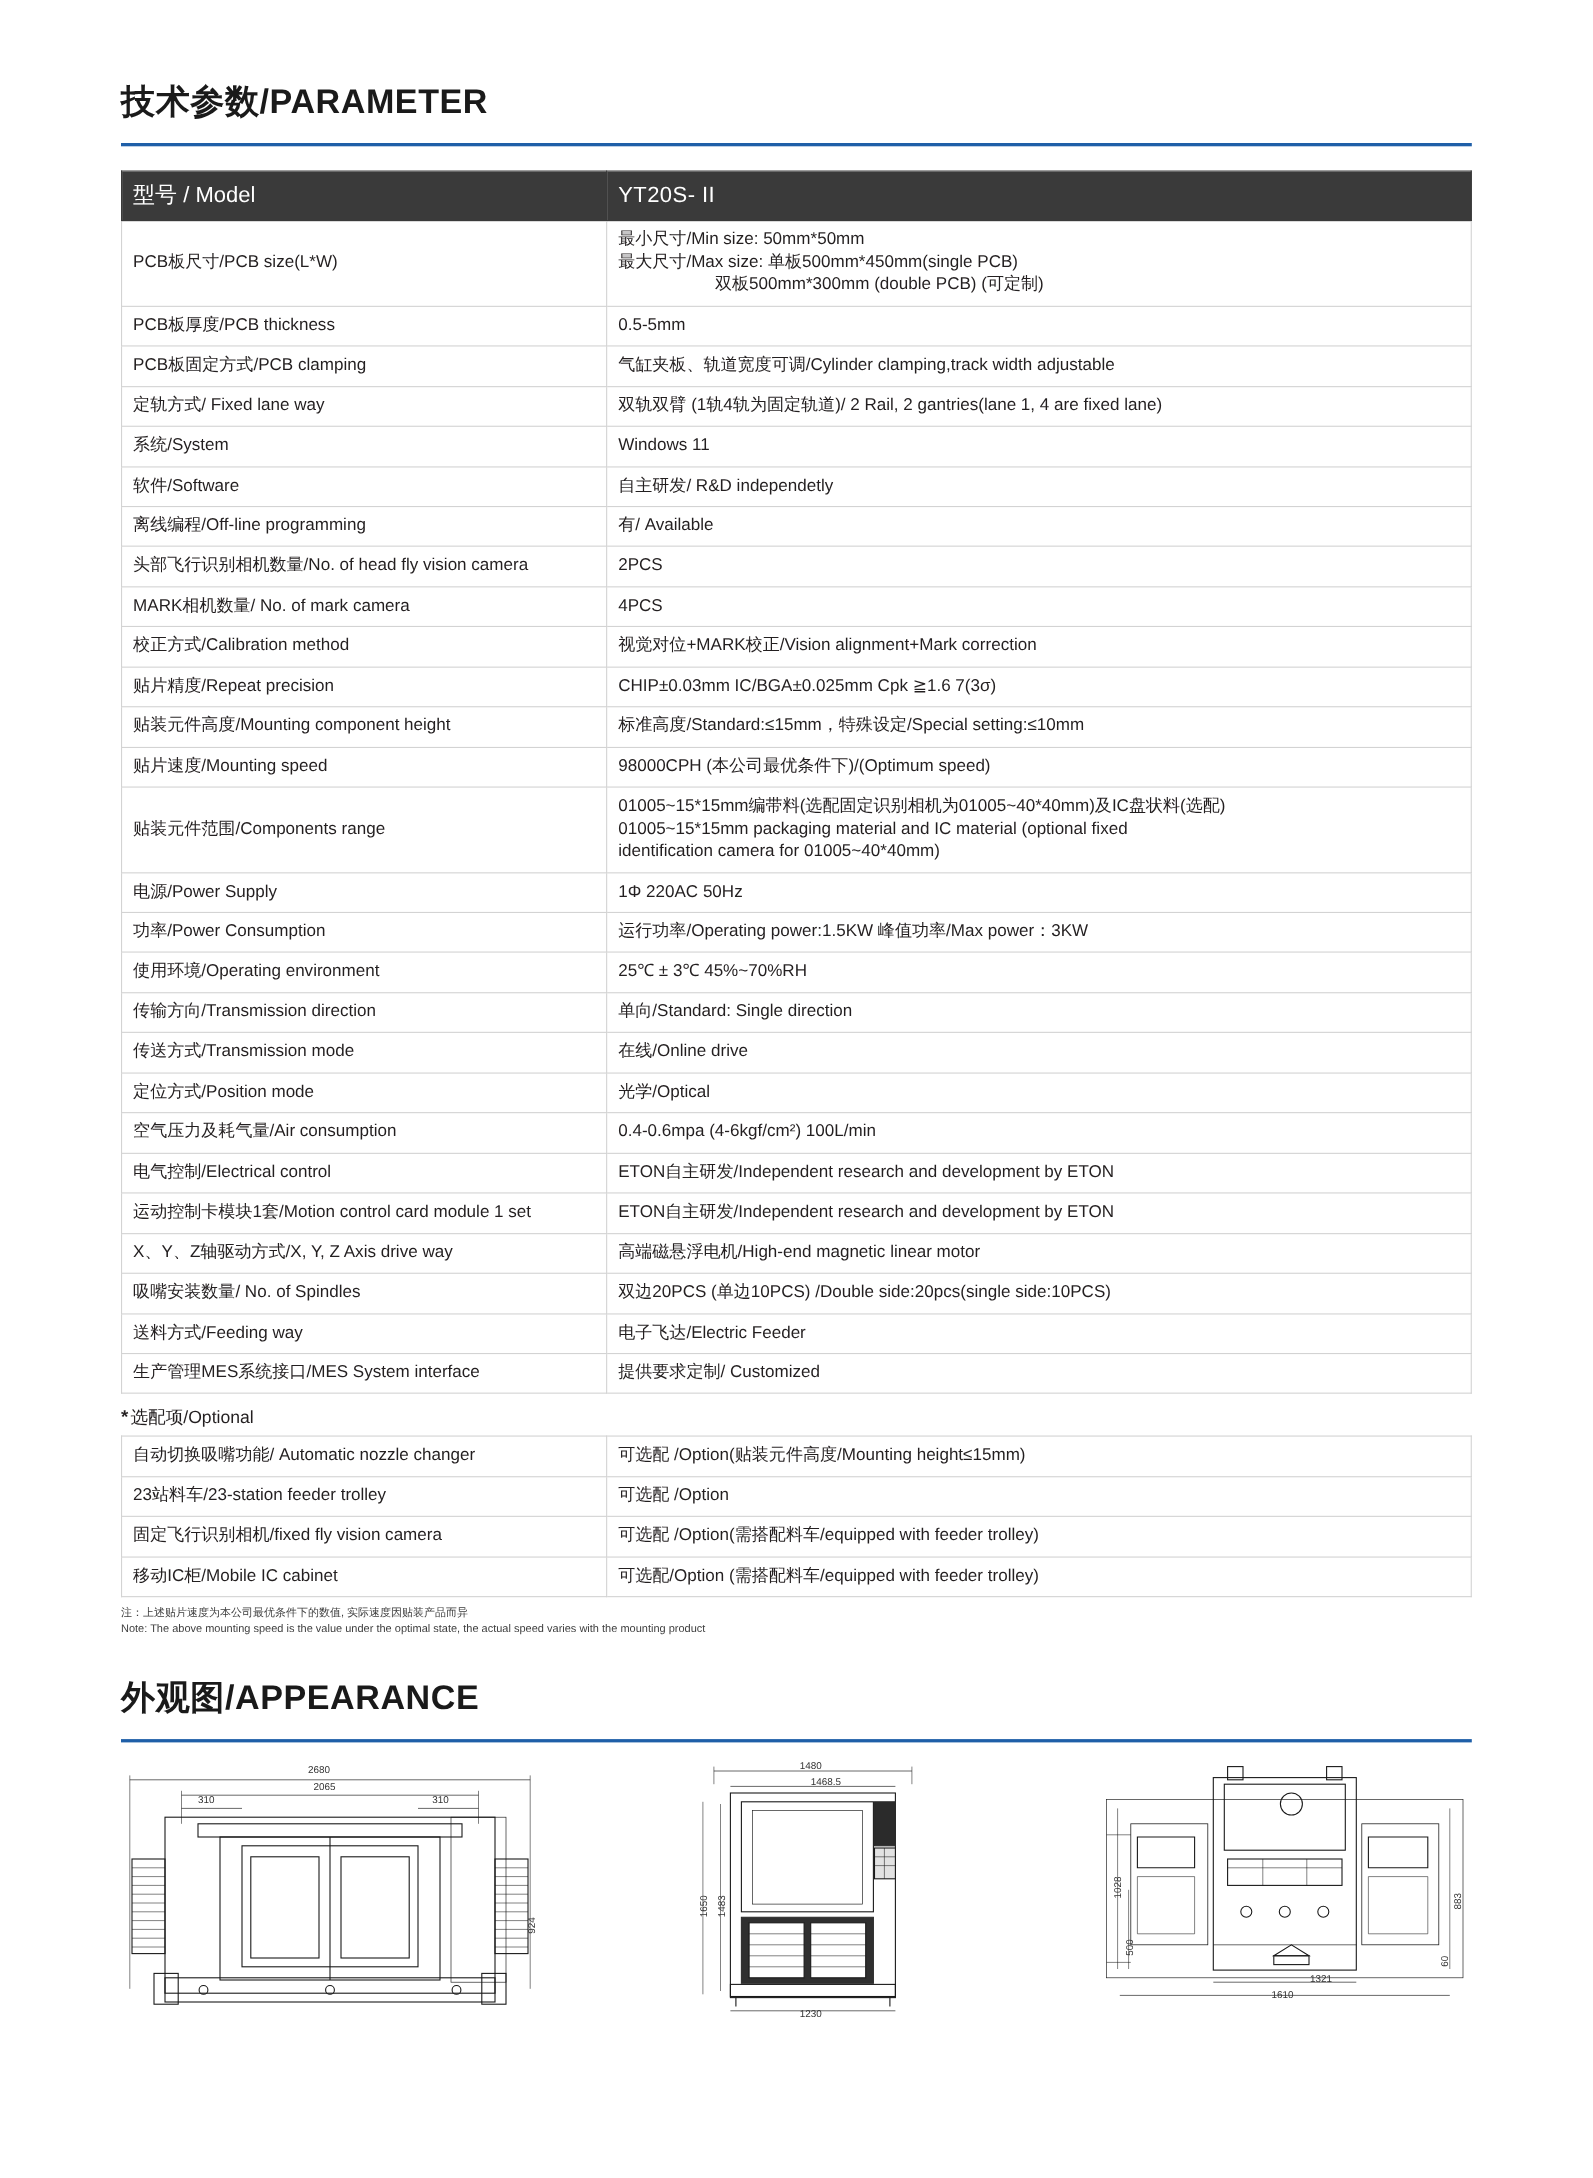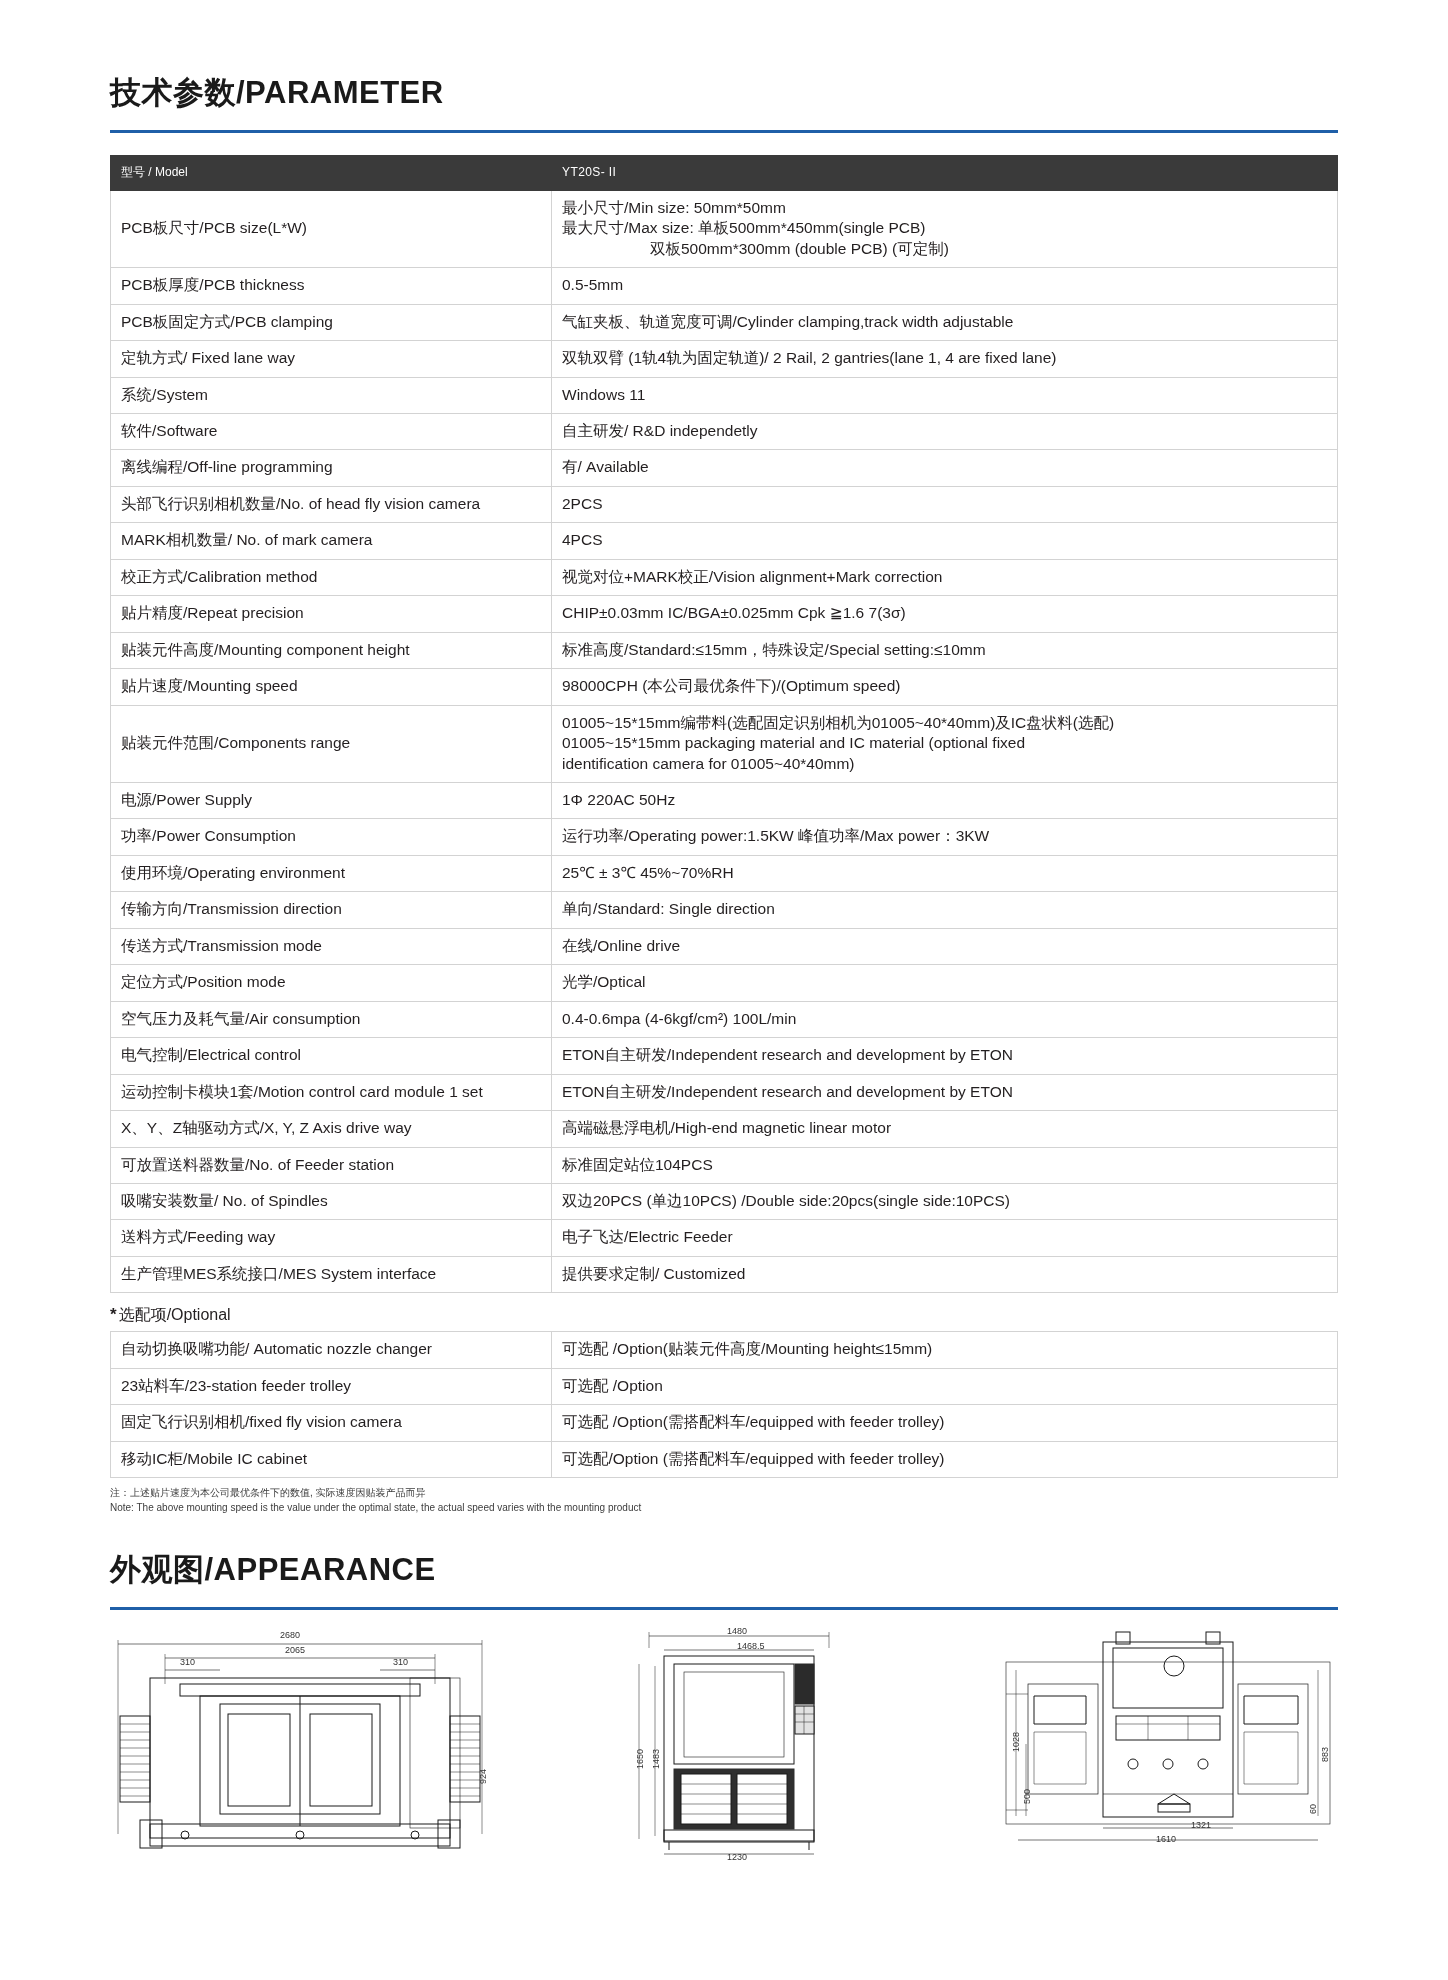--- a/index.html
+++ b/index.html
@@ -53,21 +53,21 @@
     line-height: 1.32;
     vertical-align: middle;
     color: #231f20;
   }
   table.param td.label {
     width: 420px;
   }
   table.param tr.header td {
     background: #3a3a3a;
     color: #ffffff;
-    font-size: 12px;
+    font-size: 20px;
     font-weight: normal;
     padding-top: 9px;
     padding-bottom: 9px;
     border: 1px solid #3a3a3a;
   }
   table.param tr.header td.model {
     font-weight: normal;
     letter-spacing: 0.4px;
   }
   .sub {
@@ -237,24 +237,20 @@
         <td class="label">电气控制/Electrical control</td>
         <td>ETON自主研发/Independent research and development by ETON</td>
       </tr>
       <tr>
         <td class="label">运动控制卡模块1套/Motion control card module 1 set</td>
         <td>ETON自主研发/Independent research and development by ETON</td>
       </tr>
       <tr>
         <td class="label">X、Y、Z轴驱动方式/X, Y, Z Axis drive way</td>
         <td>高端磁悬浮电机/High-end magnetic linear motor</td>
-      </tr>
-      <tr>
-        <td class="label">可放置送料器数量/No. of Feeder station</td>
-        <td>标准固定站位104PCS</td>
       </tr>
       <tr>
         <td class="label">吸嘴安装数量/ No. of Spindles</td>
         <td>双边20PCS (单边10PCS) /Double side:20pcs(single side:10PCS)</td>
       </tr>
       <tr>
         <td class="label">送料方式/Feeding way</td>
         <td>电子飞达/Electric Feeder</td>
       </tr>
       <tr>

